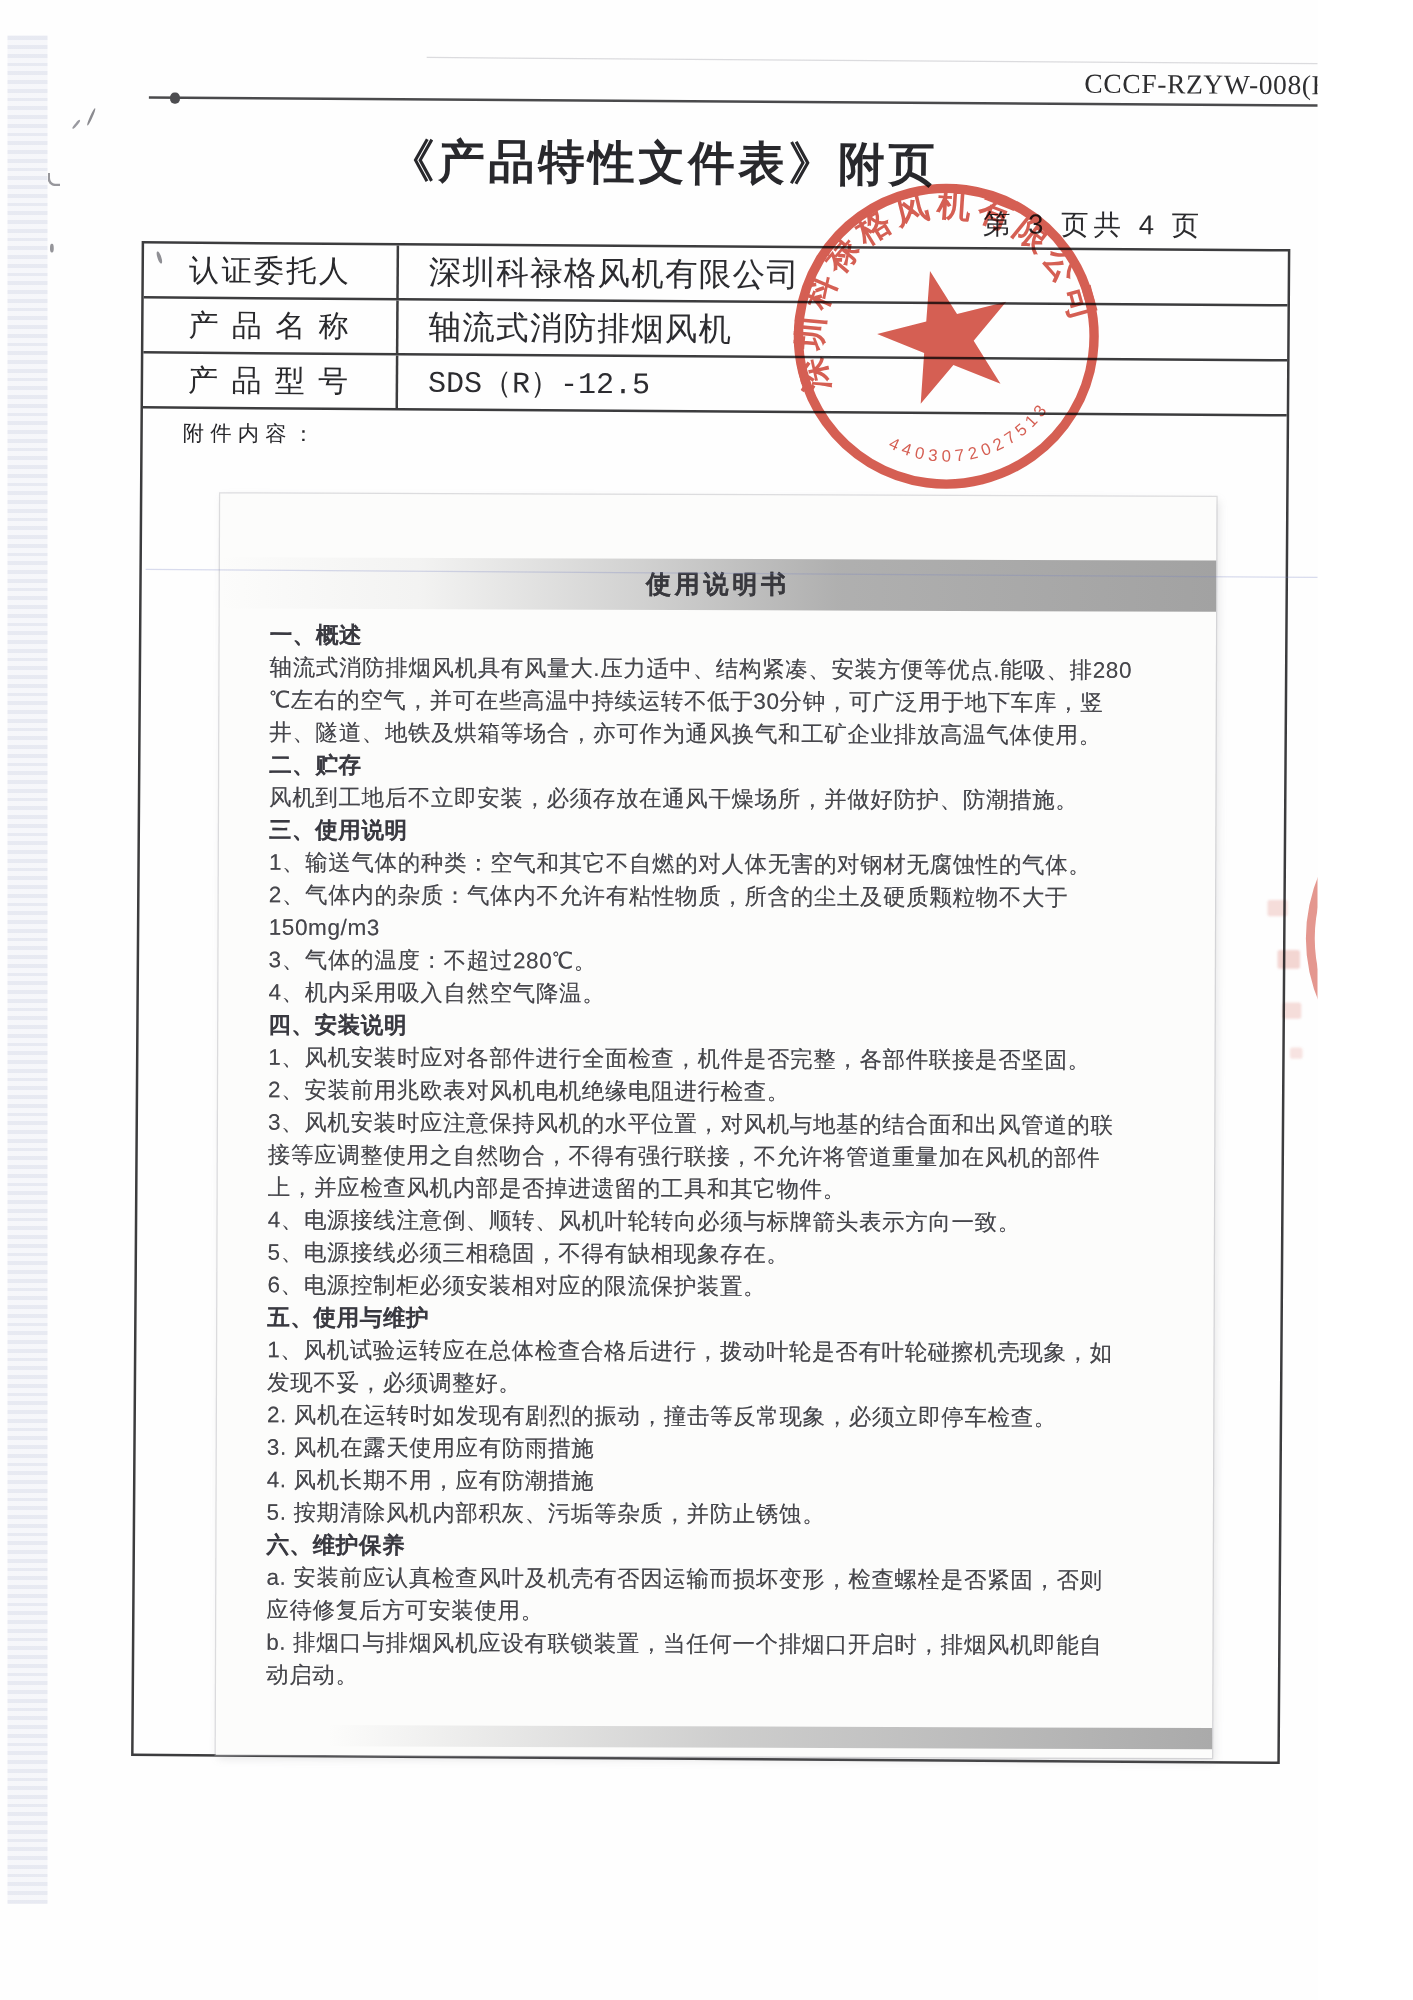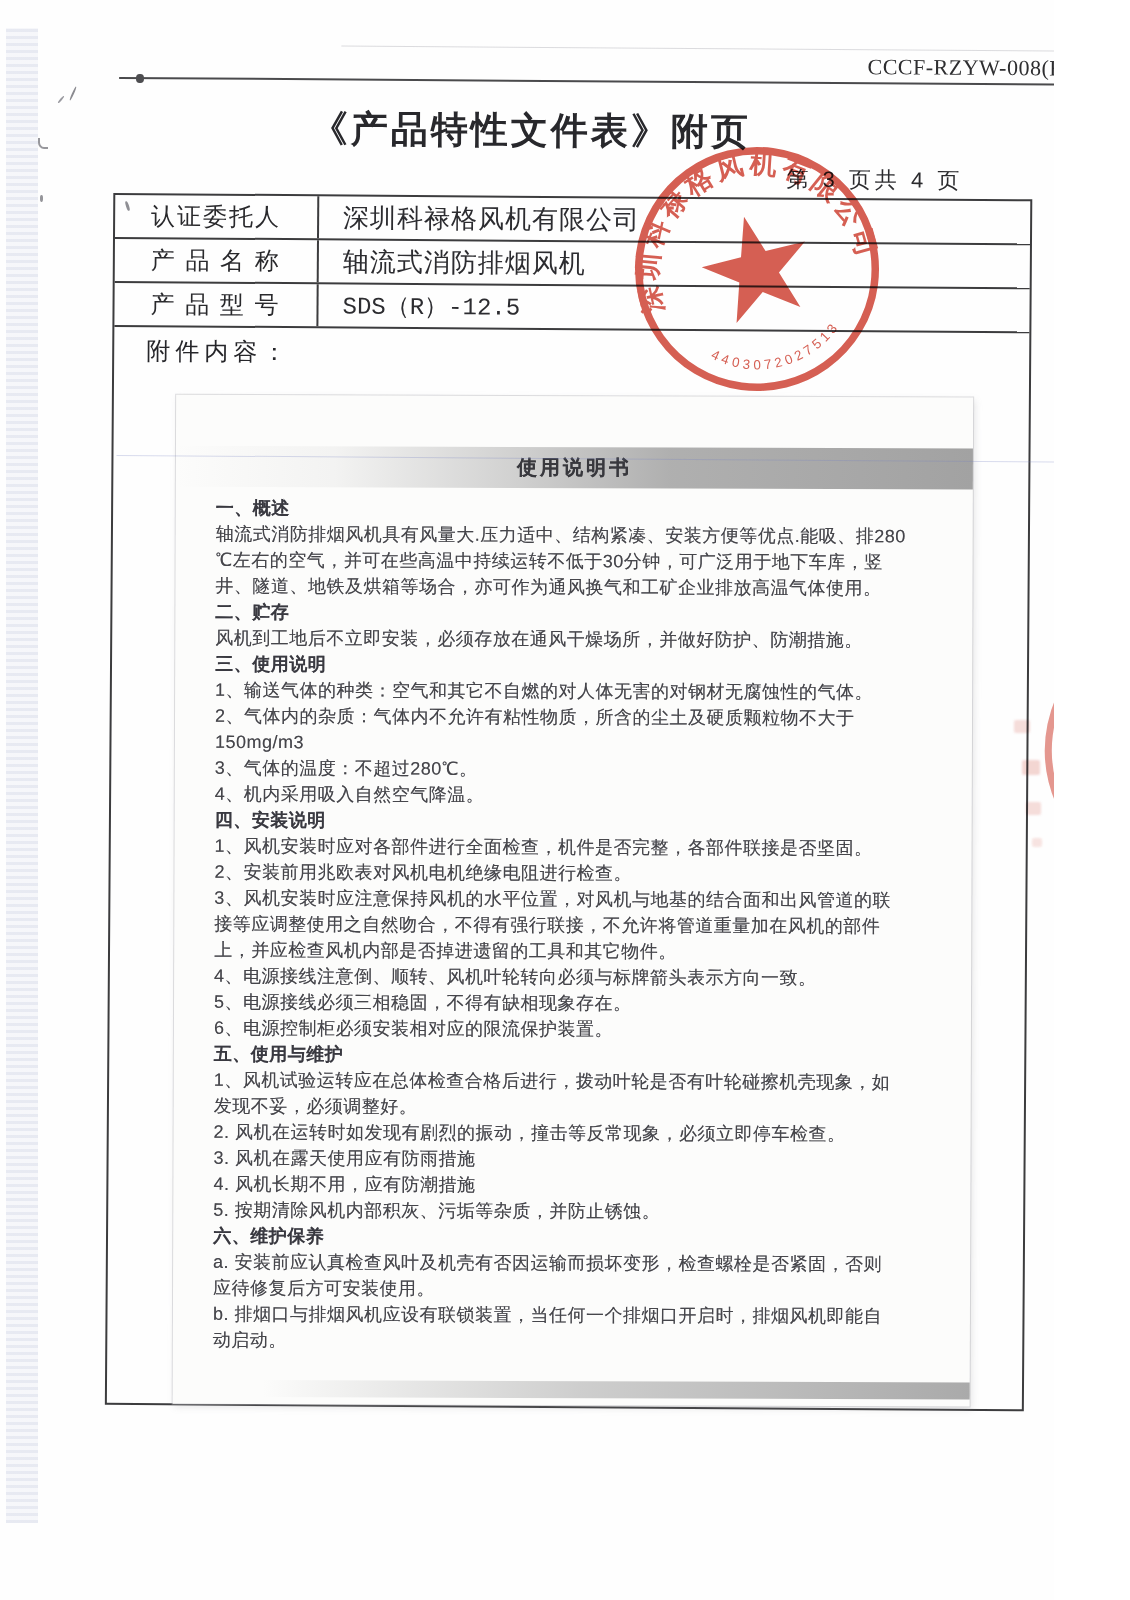--- a/index.html
+++ b/index.html
@@ -29,21 +29,21 @@
   .box{position:absolute;left:113px;top:196px;width:919px;height:1212px;
     border:2.5px solid #3c3c3e;box-sizing:border-box;}
   .info-table{position:absolute;left:0;top:0;width:100%;}
   .info-row{display:flex;height:42px;border-bottom:2px solid #3c3c3e;}
   .info-label{width:202px;border-right:2px solid #3c3c3e;display:flex;
     align-items:center;justify-content:center;font-size:24px;font-weight:500;
     letter-spacing:2px;color:#29292c;}
   .info-value{flex:1;display:flex;align-items:center;padding-left:24px;
     font-size:26px;color:#2c2c30;letter-spacing:1px;}
   .info-value.model{font-family:"Liberation Mono",monospace;font-size:24px;letter-spacing:0;}
-  .attach-label{position:absolute;left:32px;top:140px;font-size:24px;font-weight:500;
+  .attach-label{position:absolute;left:32px;top:140px;font-size:17px;font-weight:500;
     letter-spacing:5px;color:#26262a;}
   
   .sheet{position:absolute;left:64px;top:198px;width:797px;height:1009px;
     background:#fcfcfb;transform:rotate(-.2deg);
     box-shadow:0 0 0 1px rgba(175,175,180,.4),2px 3px 7px rgba(140,140,145,.22);}
   .banner{position:absolute;left:0;top:51px;width:100%;height:41px;
     background:linear-gradient(to right,rgba(162,162,162,0) 0%,rgba(162,162,162,.10) 20%,
       rgba(158,158,158,.45) 42%,rgba(154,154,154,.78) 62%,#a2a2a2 100%);
     display:flex;align-items:center;justify-content:center;}
   .banner-title{font-size:20px;font-weight:600;letter-spacing:3px;color:#38383d;

